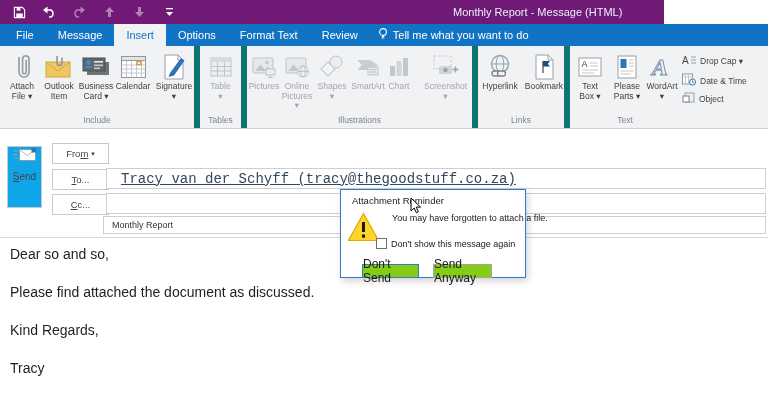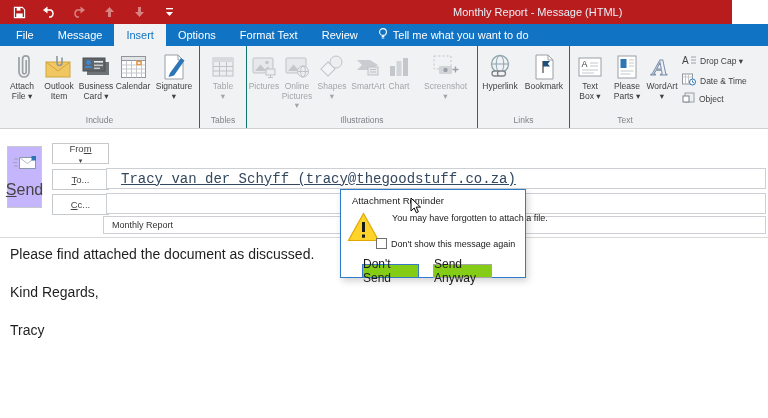--- a/index.html
+++ b/index.html
@@ -3,48 +3,48 @@
 <meta charset="utf-8">
 <style>
   * { margin:0; padding:0; box-sizing:border-box; }
   html,body { background:#fff; }
   #app {
     position:relative; width:768px; height:418px; overflow:hidden;
     font-family:"Liberation Sans","DejaVu Sans",sans-serif;
     background:#fff; -webkit-font-smoothing:antialiased;
   }
   
-  .titlebar { position:absolute; left:0; top:0; width:732px; height:24px; background:#b91c1c; }
+  .titlebar { position:absolute; left:0; top:0; width:664px; height:24px; background:#701a75; }
   .qat { position:absolute; left:12px; top:0; height:24px; display:flex; align-items:center; gap:16px; }
   .qbtn { width:14px; height:14px; display:flex; align-items:center; justify-content:center; }
   .qbtn.dim { opacity:.45; }
   .wtitle { position:absolute; left:453px; top:0; height:24px; line-height:24px; font-size:11px; color:#e8f1fb; white-space:nowrap; }
   
   .tabbar { position:absolute; left:0; top:24px; width:768px; height:22px; background:#1173c4; display:flex; align-items:stretch; padding-left:4px; }
   .tab { padding:0 12px; display:flex; align-items:center; font-size:11px; color:#fff; white-space:nowrap; }
   .tab.selected { background:#f1f2f4; color:#1173c4; }
   .tellme { display:flex; align-items:center; gap:5px; font-size:11px; color:#fff; padding:0 8px; white-space:nowrap; }
   
   .ribbon { position:absolute; left:0; top:46px; width:768px; height:83px; background:#f1f2f4; border-bottom:1px solid #d0d0d0; display:flex; }
-  .rgroup { position:relative; height:100%; border-right:1px solid #0f766e; }
+  .rgroup { position:relative; height:100%; border-right:6px solid #0f766e; }
   .rgroup:last-child { border-right:none; }
   .rbtns { position:absolute; left:0; top:3px; right:0; display:flex; }
   .rbtn { flex:0 0 auto; display:flex; flex-direction:column; align-items:center; padding-top:2px; cursor:default; }
   .ricon { height:31px; display:flex; align-items:center; justify-content:center; }
   .rl { display:block; font-size:8.5px; line-height:9.5px; color:#3f3f3f; white-space:nowrap; text-align:center; }
   .rl:empty { display:none; }
   .rbtn.dis .rl { color:#a3a6a9; }
   .glabel { position:absolute; left:0; right:0; bottom:3px; text-align:center; font-size:8.5px; color:#7f8387; }
   .smallcol { position:absolute; display:flex; align-items:center; gap:4px; font-size:8.5px; color:#3f3f3f; white-space:nowrap; }
   
   .compose { position:absolute; left:0; top:129px; width:768px; height:108px; background:#fff; }
-  .sendbtn { position:absolute; left:7px; top:17px; width:35px; height:62px; border:1px solid #c6cacd; background:#c4b5fd;
-             display:flex; flex-direction:column; align-items:center; justify-content:center; gap:6px; font-size:16px; color:#444; }
+  .sendbtn { position:absolute; left:7px; top:17px; width:35px; height:62px; border:1px solid #c6cacd; background:#0ea5e9;
+             display:flex; flex-direction:column; align-items:center; justify-content:flex-start; gap:6px; font-size:10px; color:#444; }
   .fbtn { position:absolute; left:52px; width:57px; height:21px; border:1px solid #c6cacd; background:#fff;
-          display:flex; align-items:center; justify-content:center; font-size:9.5px; color:#444; gap:3px;flex-direction:column; }
+          display:flex; align-items:center; justify-content:center; font-size:9.5px; color:#444; gap:3px; }
   .acc { text-decoration:underline; }
   .caretglyph { font-size:7px; color:#444; line-height:1; }
   .finput { position:absolute; left:106px; right:2px; height:21px; border:1px solid #ccd0d4; background:#fff;
             display:flex; align-items:center; font-size:9px; color:#333; padding-left:8px; }
   .fromval { position:absolute; left:113px; top:148px; font-size:9px; color:#66798c; filter:blur(0.7px); white-space:nowrap; }
   .toval { text-decoration:underline; color:#33475e; font-size:14px; filter:blur(0.7px); padding-left:6px; white-space:nowrap;font-family:Liberation Mono, monospace; }
   .sublabel { position:absolute; left:52px; top:219px; width:57px; text-align:center; font-size:9px; color:#555; }
   
   .mailbody { position:absolute; left:0; top:237px; width:768px; height:181px; background:#fff; border-top:1px solid #d9d9d9; padding:7px 10px; }
   .mailbody p { font-size:14px; line-height:18px; color:#1f1f1f; margin:0 0 20px 0; }
@@ -411,20 +411,21 @@
       <span></span>
     </div>
 
     <div class="sublabel"><span>S</span><span class="acc">u</span><span>bject</span></div>
     <div class="finput" style="top:87px; left:103px; height:18px;">
       <span>Monthly Report</span>
     </div>
   </div>
 
   <div class="mailbody">
+    <p>Dear so and so,</p>
     <p>Please find attached the document as discussed.</p>
     <p>Kind Regards,</p>
     <p>Tracy</p>
   </div>
 
   <div class="dialog">
     <div class="dtitle">Attachment Reminder</div>
     <span class="dwarn">
       <svg width="33" height="30" viewBox="0 0 33 30">
           <polygon points="16.5,1.5 31.5,28.5 1.5,28.5" fill="#ffd42a" stroke="#e0a800" stroke-width="1.2"></polygon>

